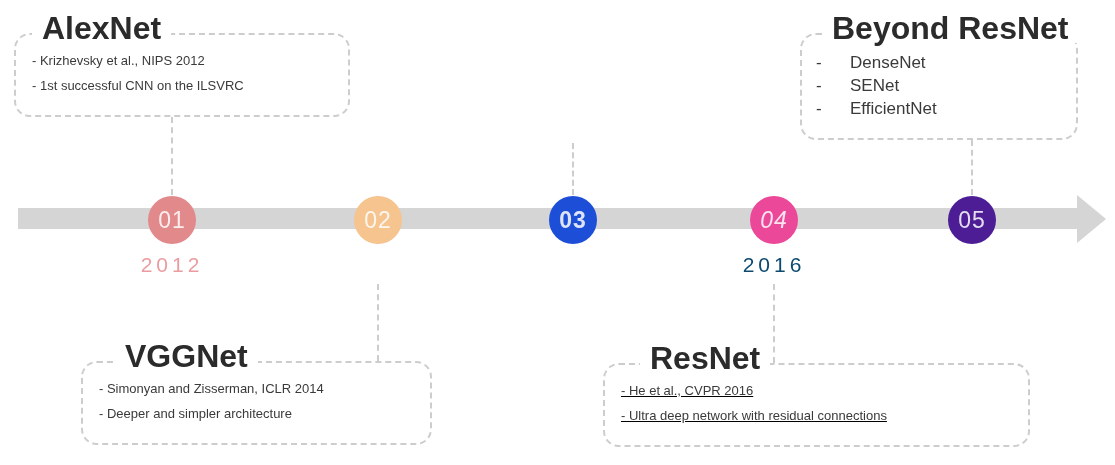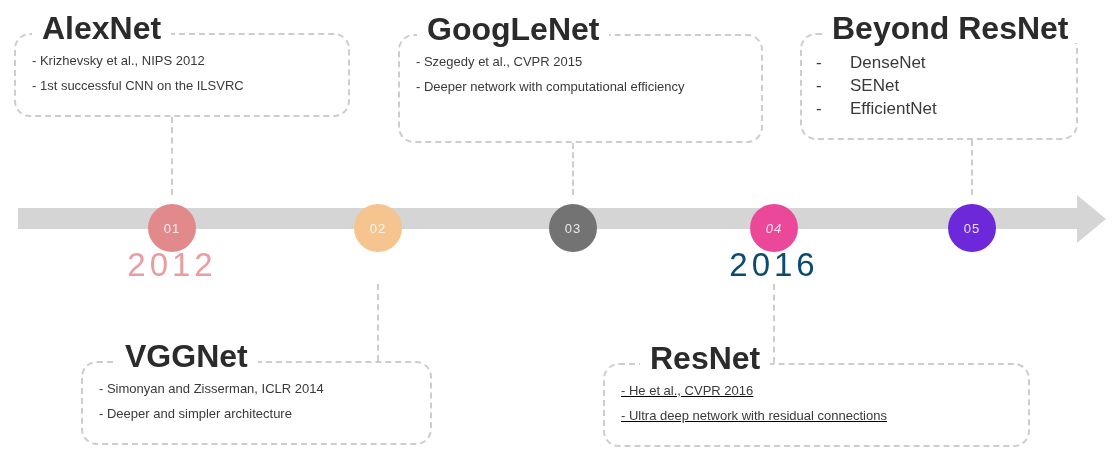--- a/index.html
+++ b/index.html
@@ -17,30 +17,30 @@
     background:#d5d5d5;
   }
   .tl-arrow{
     position:absolute;left:1077px;top:195px;
     width:0;height:0;
     border-top:24px solid transparent;
     border-bottom:24px solid transparent;
     border-left:29px solid #d5d5d5;
   }
   .circle{
-    position:absolute;top:204px;
+    position:absolute;top:196px;
     width:48px;height:48px;border-radius:50%;
     display:flex;align-items:center;justify-content:center;
-    font-size:13px;color:rgba(255,255,255,0.85);
+    font-size:23px;color:rgba(255,255,255,0.85);
     letter-spacing:1px;
   }
   .year{
     position:absolute;top:246px;width:160px;
     text-align:center;
-    font-size:33px;line-height:38px;
+    font-size:21px;line-height:38px;
     letter-spacing:4px;font-weight:400;
   }
   
   .card{
     position:absolute;
     border:2px dashed #cdcdcd;
     border-radius:16px;
     background:#ffffff;
     box-sizing:border-box;
   }
@@ -82,42 +82,35 @@
   <div class="vline" style="left: 971px; top: 140px; height: 55px; border-left-color: rgb(205, 205, 205);"></div>
 
   <div class="vline" style="left: 377px; top: 284px; height: 77px; border-left-color: rgb(205, 205, 205);"></div>
   <div class="vline" style="left: 773px; top: 284px; height: 79px; border-left-color: rgb(205, 205, 205);"></div>
 
   <div class="circle" style="left: 148px; background-color: rgb(226, 137, 140);">01</div>
   <div class="year" style="left: 92px; color: rgb(234, 157, 161);">2012</div>
 
   <div class="circle" style="left: 354px; background-color: rgb(245, 196, 143);">02</div>
 
-  <div class="circle" style="left: 549px; background-color: #737373;">03</div>
+  <div class="circle" style="left: 549px; background-color: #1d4ed8; font-weight: bold;">03</div>
 
   <div class="circle" style="left: 750px; background-color: #ec4899; font-style: italic;">04</div>
   <div class="year" style="left: 694px; color: #0c4a6e;">2016</div>
 
-  <div class="circle" style="left: 948px; background-color: #6d28d9;">05</div>
+  <div class="circle" style="left: 948px; background-color: #4c1d95;">05</div>
 
   <div class="card" style="left: 14px; top: 33px; width: 336px; height: 84px; border-color: rgb(205, 205, 205);">
     <div class="card-title" style="left:16px">AlexNet</div>
     <div class="card-body">
       <div class="line">- Krizhevsky et al., NIPS 2012</div>
       <div class="line">- 1st successful CNN on the ILSVRC</div>
     </div>
   </div>
 
-  <div class="card" style="left: 398px; top: 34px; width: 365px; height: 109px; border-color: rgb(205, 205, 205);">
-    <div class="card-title" style="left:17px">GoogLeNet</div>
-    <div class="card-body">
-      <div class="line">- Szegedy et al., CVPR 2015</div>
-      <div class="line">- Deeper network with computational efficiency</div>
-    </div>
-  </div>
 
   <div class="card" style="left: 800px; top: 33px; width: 278px; height: 107px; border-color: rgb(205, 205, 205);">
     <div class="card-title" style="left:20px">Beyond ResNet</div>
     <div class="list-body">
       <div class="list-row">
         <span class="marker">-</span>
         <span>DenseNet</span>
       </div>
       <div class="list-row">
         <span class="marker">-</span>

